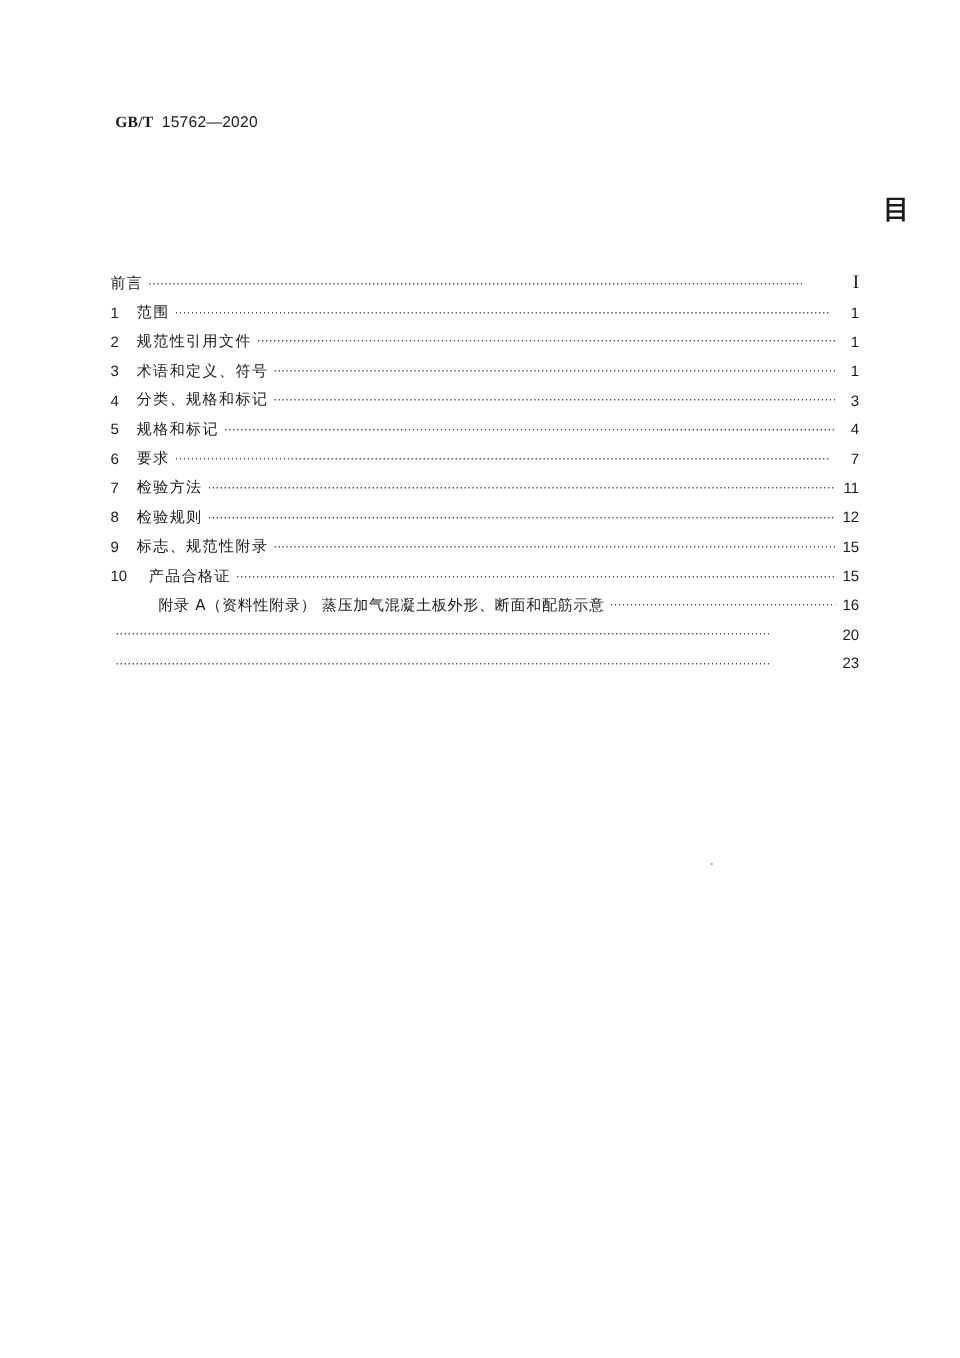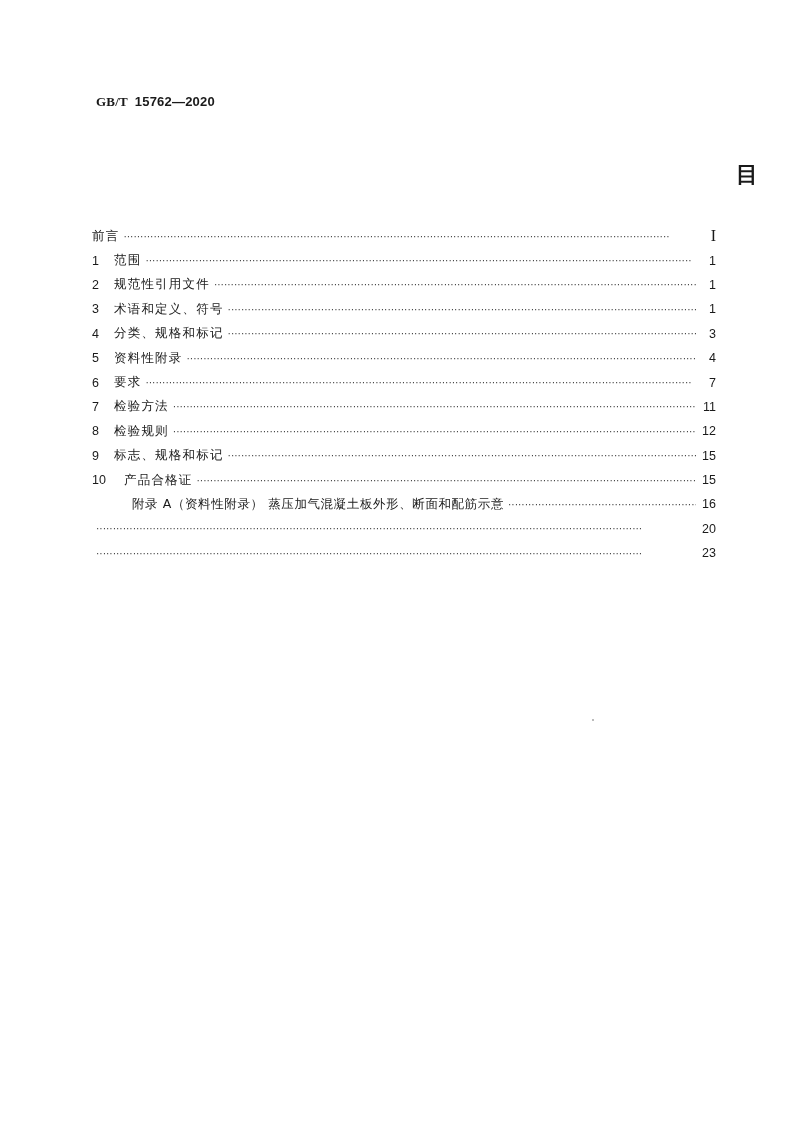--- a/index.html
+++ b/index.html
@@ -1,20 +1,20 @@
 <!DOCTYPE html>
 <html><head>
 <meta charset="utf-8">
 <style>
   html, body { margin:0; padding:0; background:#ffffff; }
   body { width:800px; height:1132px; position:relative; overflow:hidden;
          font-family:"DejaVu Serif", "Liberation Serif", serif; color:#1a1a1a; }
   .std-code { position:absolute; left:96px; top:94px; font-size:13px; font-weight:bold;
               font-family:"Liberation Serif", serif; letter-spacing:0.2px; }
-  .std-code .num { font-family:"Liberation Sans", sans-serif; font-weight:bold;text-align:right; }
+  .std-code .num { font-family:"Liberation Sans", sans-serif; font-weight:normal;text-align:right; }
   .title { position:absolute; left:0; width:800px; top:160px; text-align:right;
            font-size:22px; font-weight:bold; font-family:"DejaVu Sans", sans-serif;margin-left:28px; }
   .title span { display:inline-block; }
   .title .gap { width:48px; }
   .toc { position:absolute; left:92px; top:224px; width:624px; }
   .row { display:flex; align-items:center; height:24.4px; font-size:12.5px;
          font-family:"DejaVu Sans", sans-serif; }
   .row .num { width:22px; flex:none; font-family:"Liberation Sans", sans-serif; }
   .row .num.wide { width:32px; }
   .row .label { white-space:nowrap; flex:none; letter-spacing:1.2px; }
@@ -65,21 +65,21 @@
     <span class="page">1</span>
   </div>
   <div class="row">
     <span class="num">4</span>
     <span class="label">分类、规格和标记</span>
     <span class="dots"></span>
     <span class="page">3</span>
   </div>
   <div class="row">
     <span class="num">5</span>
-    <span class="label">资料性附录</span>
+    <span class="label">规格和标记</span>
     <span class="dots"></span>
     <span class="page">4</span>
   </div>
   <div class="row">
     <span class="num">6</span>
     <span class="label">要求</span>
     <span class="dots"></span>
     <span class="page">7</span>
   </div>
   <div class="row">
@@ -89,21 +89,21 @@
     <span class="page">11</span>
   </div>
   <div class="row">
     <span class="num">8</span>
     <span class="label">检验规则</span>
     <span class="dots"></span>
     <span class="page">12</span>
   </div>
   <div class="row">
     <span class="num">9</span>
-    <span class="label">标志、规格和标记</span>
+    <span class="label">标志、规范性附录</span>
     <span class="dots"></span>
     <span class="page">15</span>
   </div>
   <div class="row">
     <span class="num wide">10</span>
     <span class="label">产品合格证</span>
     <span class="dots"></span>
     <span class="page">15</span>
   </div>
   <div class="row">

